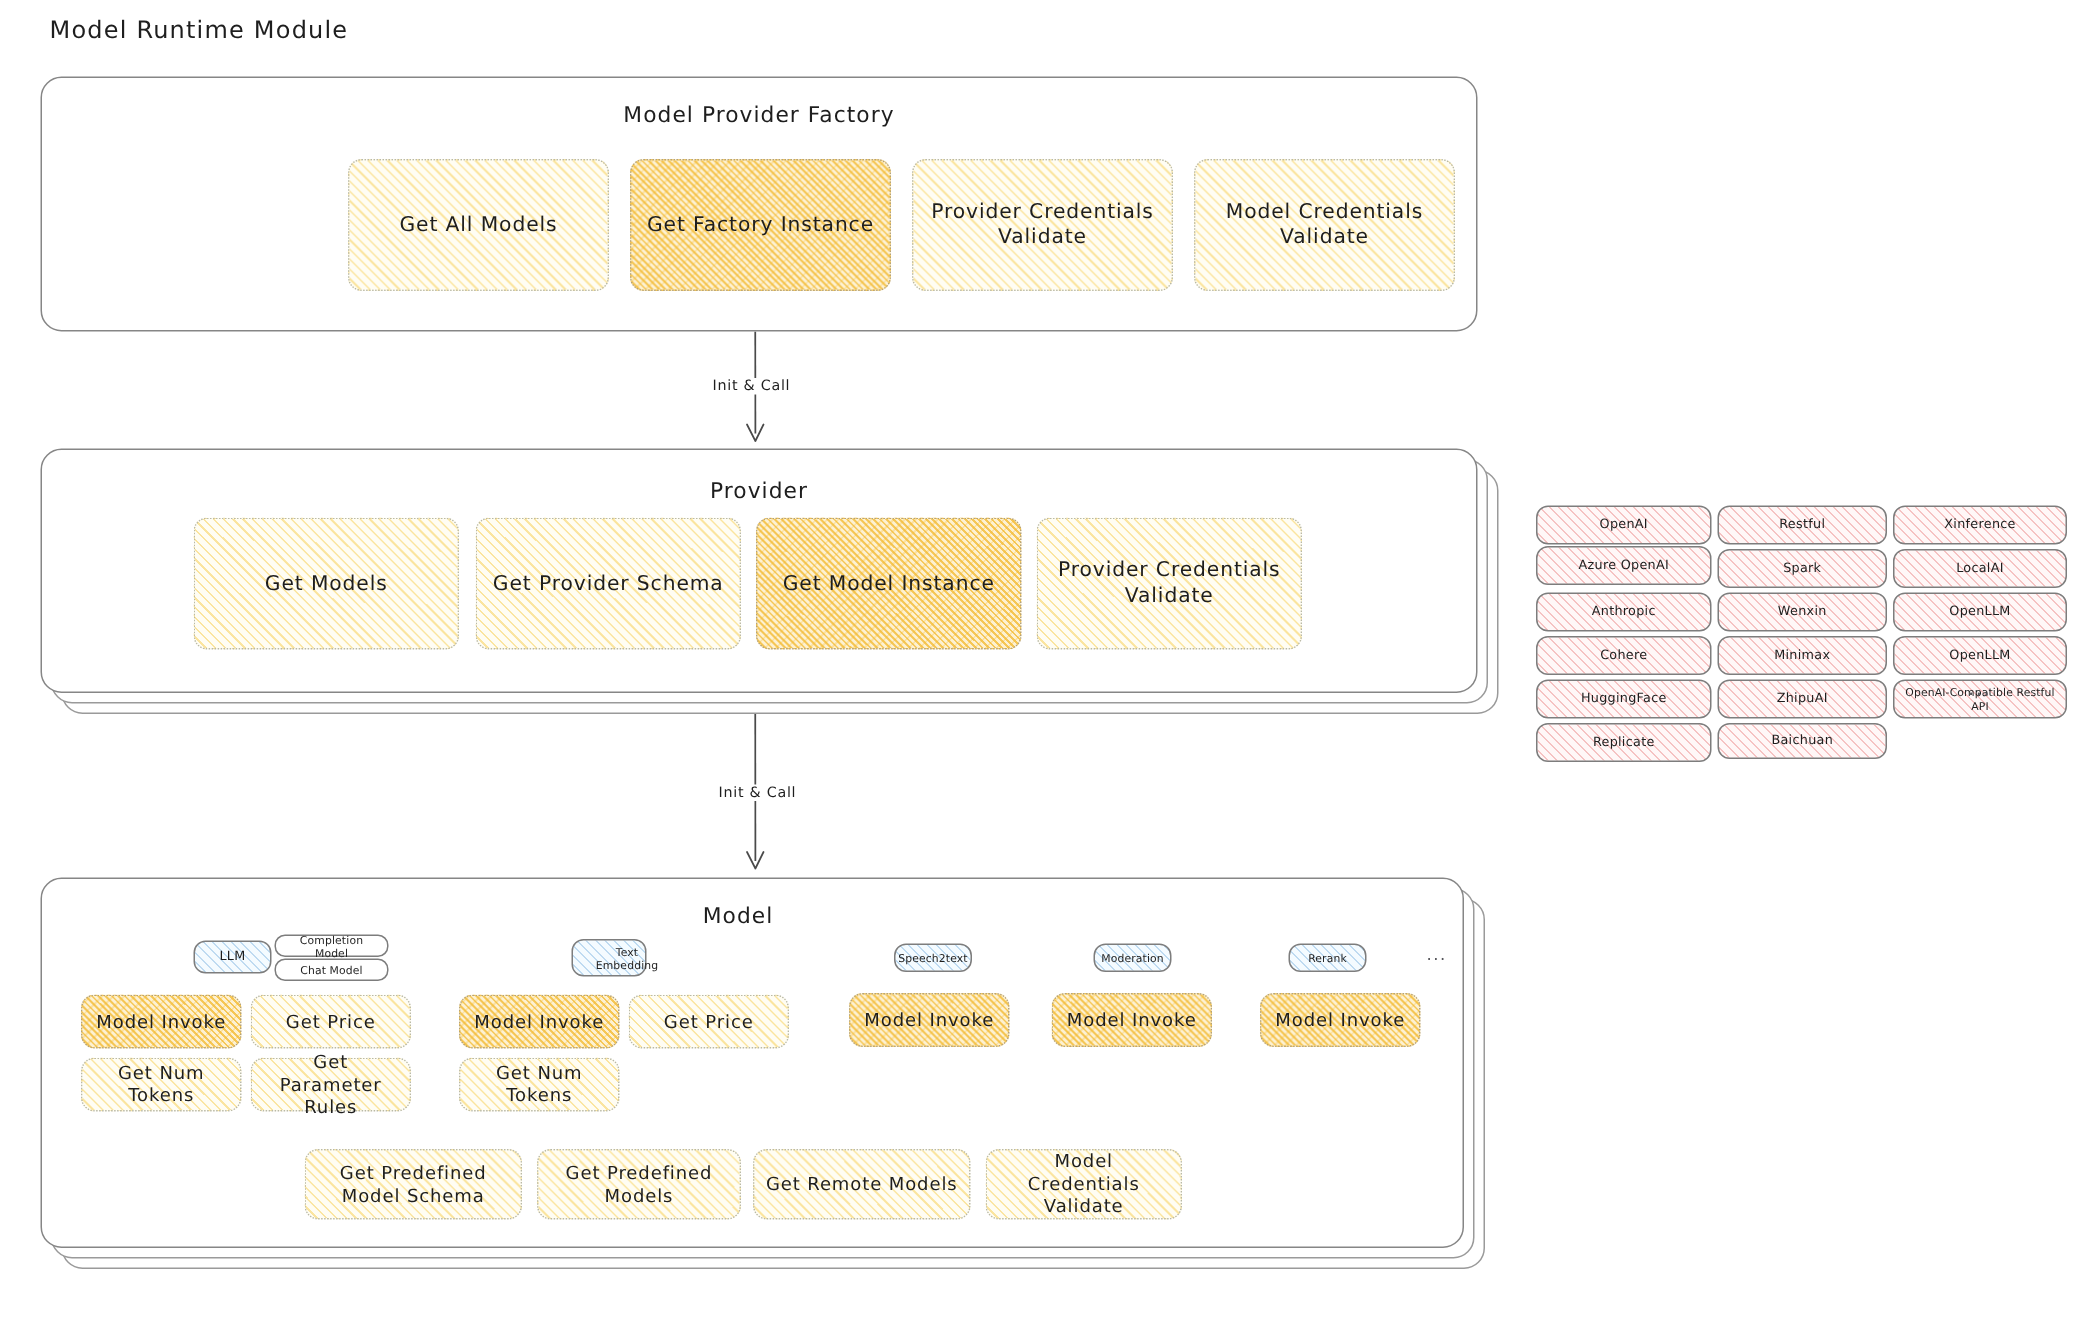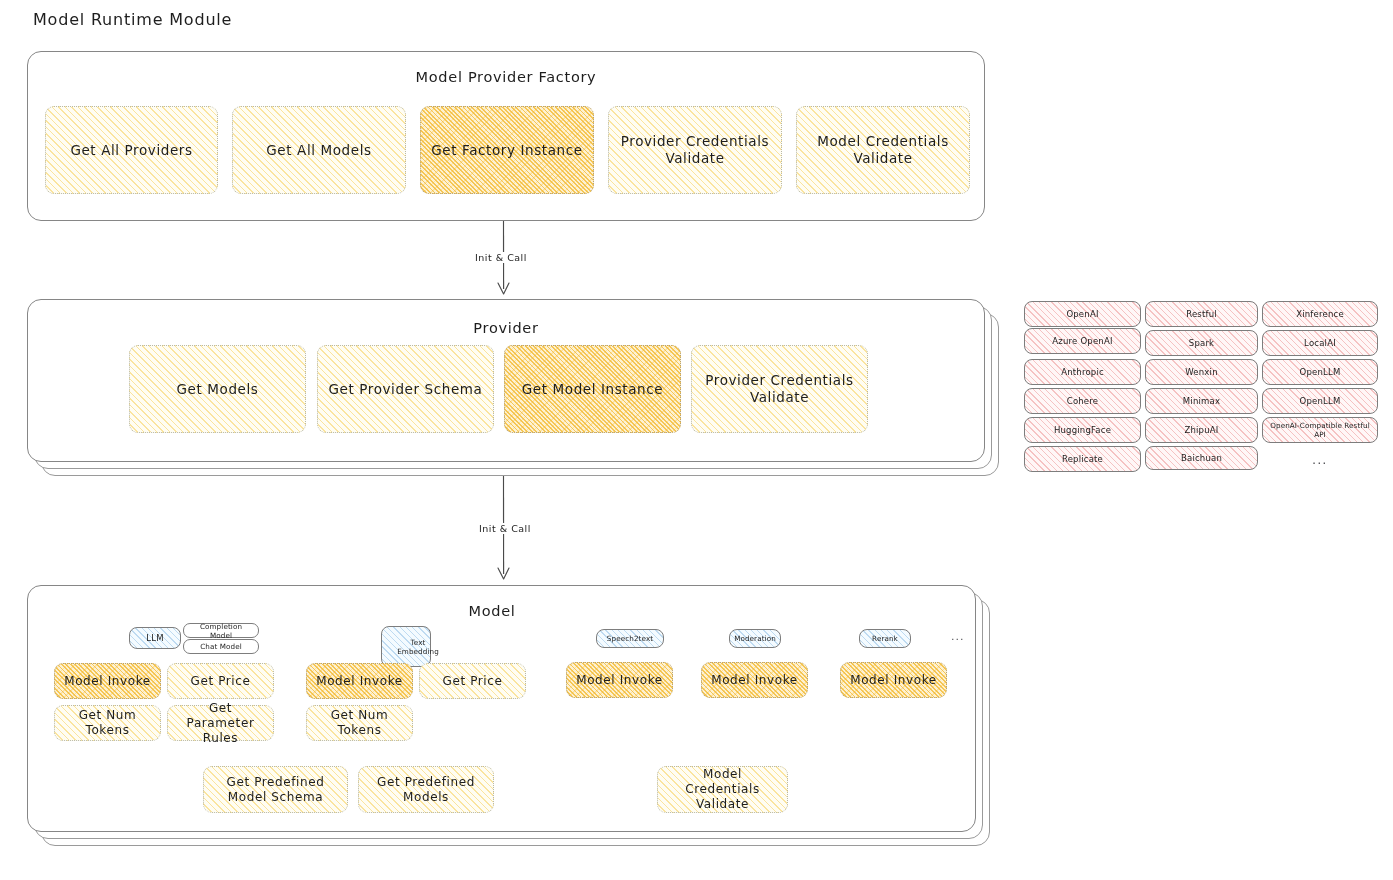--- a/index.html
+++ b/index.html
@@ -82,20 +82,21 @@
   }
   
   .fill-pink {
     border: 1.1px solid #7d7d7d;
     background-color: #fff7f7;
     background-image:
       repeating-linear-gradient(45deg,
         rgba(232,122,122,.42) 0px, rgba(232,122,122,.42) 1px,
         rgba(255,255,255,0) 1px, rgba(255,255,255,0) 4.4px);
     border-radius: 8px;
+    margin-top: 36px;
   }
   
   .fill-blue {
     border: 1.1px solid #7d7d7d;
     background-color: #f4fbff;
     background-image:
       repeating-linear-gradient(45deg,
         rgba(110,170,220,.40) 0px, rgba(110,170,220,.40) 1px,
         rgba(255,255,255,0) 1px, rgba(255,255,255,0) 4.4px);
     border-radius: 8px;
@@ -132,21 +133,20 @@
 <body>
 
 <div id="canvas">
 
   <div id="page-title" class="hand">Model Runtime Module</div>
 
   <div class="panel" style="left:27px; top:51px; width:958px; height:170px;">
   </div>
   <div class="panel-title hand" style="left:27px; top:69px; width:958px;">Model Provider Factory</div>
 
-  <div class="node fill-yellow sz-lg hand" style="left:45px; top:106px; width:173px; height:88px;">Get All Providers</div>
 
   <div class="node fill-yellow sz-lg hand" style="left:232px; top:106px; width:174px; height:88px;">Get All Models</div>
 
   <div class="node fill-amber sz-lg hand" style="left:420px; top:106px; width:174px; height:88px;">Get Factory Instance</div>
 
   <div class="node fill-yellow sz-lg hand" style="left:608px; top:106px; width:174px; height:88px;">Provider Credentials Validate</div>
 
   <div class="node fill-yellow sz-lg hand" style="left:796px; top:106px; width:174px; height:88px;">Model Credentials Validate</div>
 
   <svg class="arrow" style="left:486px; top:221px;" width="36" height="80" viewBox="0 0 36 80">
@@ -202,34 +202,35 @@
 
   <div class="node fill-blue sz-sm hand" style="left:129px; top:627px; width:52px; height:22px;">LLM</div>
   <div class="node fill-white sz-xs hand" style="left:183px; top:623px; width:76px; height:15px;">Completion Model</div>
   <div class="node fill-white sz-xs hand" style="left:183px; top:639px; width:76px; height:15px;">Chat Model</div>
 
   <div class="node fill-amber sz-md hand" style="left:54px; top:663px; width:107px; height:36px;">Model Invoke</div>
   <div class="node fill-yellow sz-md hand" style="left:167px; top:663px; width:107px; height:36px;">Get Price</div>
   <div class="node fill-yellow sz-md hand" style="left:54px; top:705px; width:107px; height:36px;">Get Num Tokens</div>
   <div class="node fill-yellow sz-md hand" style="left:167px; top:705px; width:107px; height:36px;">Get Parameter Rules</div>
 
-  <div class="node fill-blue sz-xs hand" style="left:381px; top:626px; width:50px; height:41px;padding-left:30px;">Text Embedding</div>
+  <div class="node fill-blue sz-xs hand" style="left:381px; top:626px; width:50px; height:25px;padding-left:30px;">Text Embedding</div>
 
   <div class="node fill-amber sz-md hand" style="left:306px; top:663px; width:107px; height:36px;">Model Invoke</div>
   <div class="node fill-yellow sz-md hand" style="left:419px; top:663px; width:107px; height:36px;">Get Price</div>
   <div class="node fill-yellow sz-md hand" style="left:306px; top:705px; width:107px; height:36px;">Get Num Tokens</div>
 
-  <div class="node fill-blue sz-xs hand" style="left:596px; top:629px; width:68px; height:19px;">Speech2text</div>
+  <div class="node fill-blue sz-xs hand" style="left:596px; top:629px; width:52px; height:19px;">Speech2text</div>
   <div class="node fill-amber sz-md hand" style="left:566px; top:662px; width:107px; height:36px;">Model Invoke</div>
 
   <div class="node fill-blue sz-xs hand" style="left:729px; top:629px; width:52px; height:19px;">Moderation</div>
   <div class="node fill-amber sz-md hand" style="left:701px; top:662px; width:107px; height:36px;">Model Invoke</div>
 
   <div class="node fill-blue sz-xs hand" style="left:859px; top:629px; width:52px; height:19px;">Rerank</div>
   <div class="node fill-amber sz-md hand" style="left:840px; top:662px; width:107px; height:36px;">Model Invoke</div>
 
   <div class="ellipsis hand" style="left:951px; top:630px; font-size:11px;">...</div>
 
   <div class="node fill-yellow sz-md hand" style="left:203px; top:766px; width:145px; height:47px;">Get Predefined Model Schema</div>
   <div class="node fill-yellow sz-md hand" style="left:358px; top:766px; width:136px; height:47px;">Get Predefined Models</div>
+  <div class="node fill-yellow sz-md hand" style="left:502px; top:766px; width:145px; height:47px;">Get Remote Models</div>
   <div class="node fill-yellow sz-md hand" style="left:657px; top:766px; width:131px; height:47px;">Model Credentials Validate</div>
 
 </div>
 
 </body></html>

